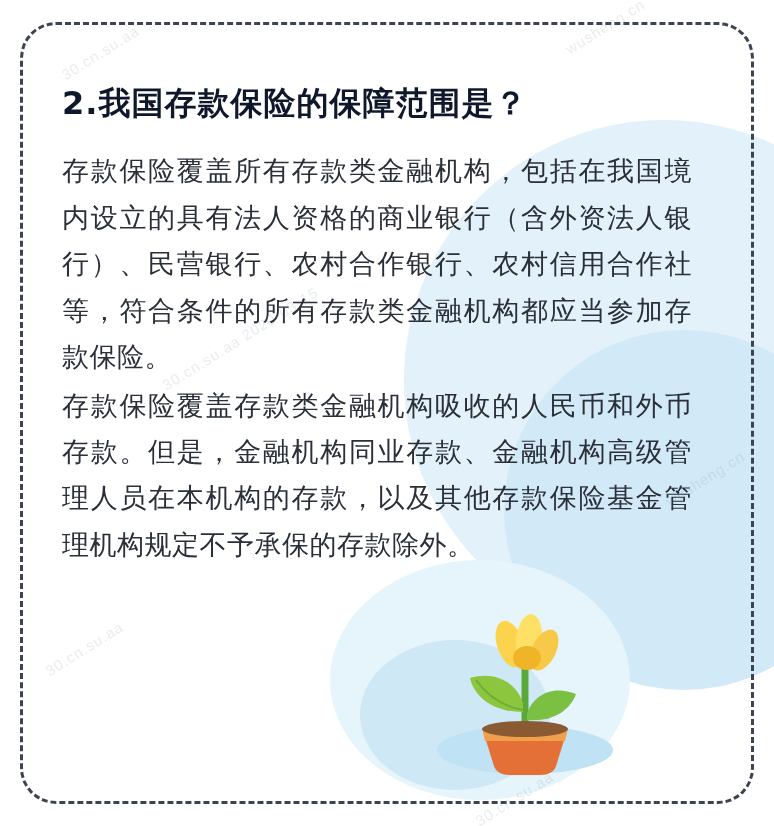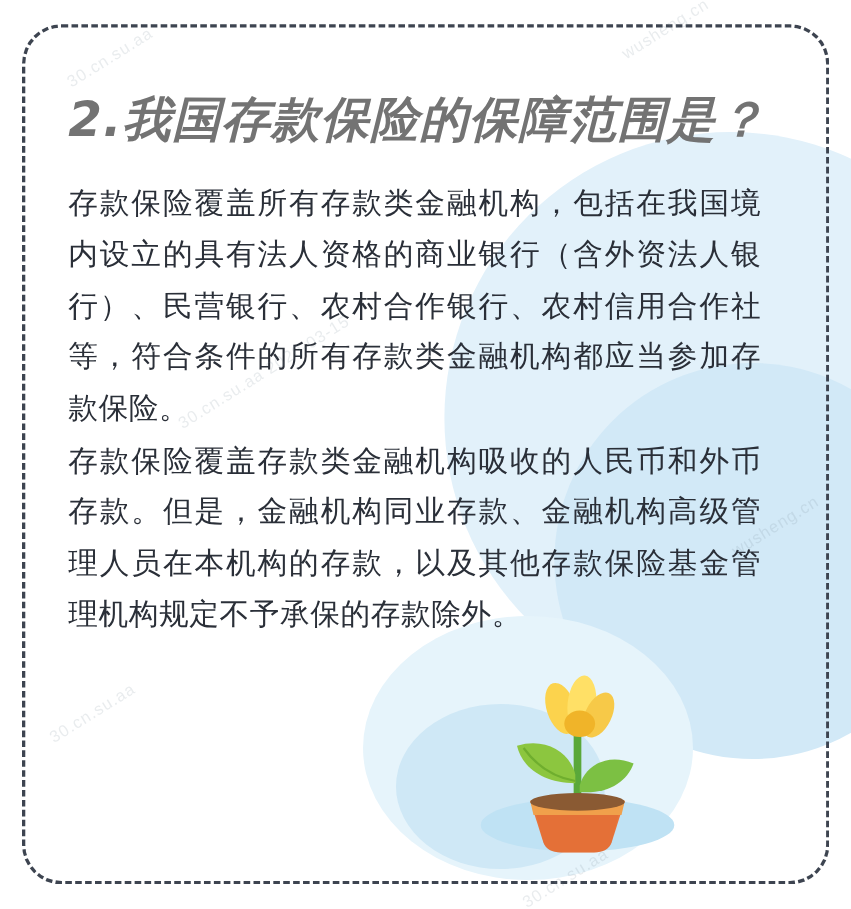--- a/index.html
+++ b/index.html
@@ -76,28 +76,27 @@
   .content {
     position: absolute;
     left: 62px;
     top: 84px;
     width: 630px;
     z-index: 2;
   }
 
   .heading {
     font-family: "DejaVu Sans", sans-serif;
-    font-size: 44px;
+    font-size: 32px;
     font-weight: bold;
-    color: #737373;
+    color: #0f172a;
     letter-spacing: 1px;
     margin: 0 0 26px 0;
     line-height: 1.2;
     white-space: nowrap;
-    font-style: italic;
   }
 
   .para {
     font-family: "DejaVu Sans", sans-serif;
     font-size: 27px;
     color: #2a2f38;
     line-height: 1.72;
     letter-spacing: 0.5px;
     margin: 0;
     text-align: justify;

